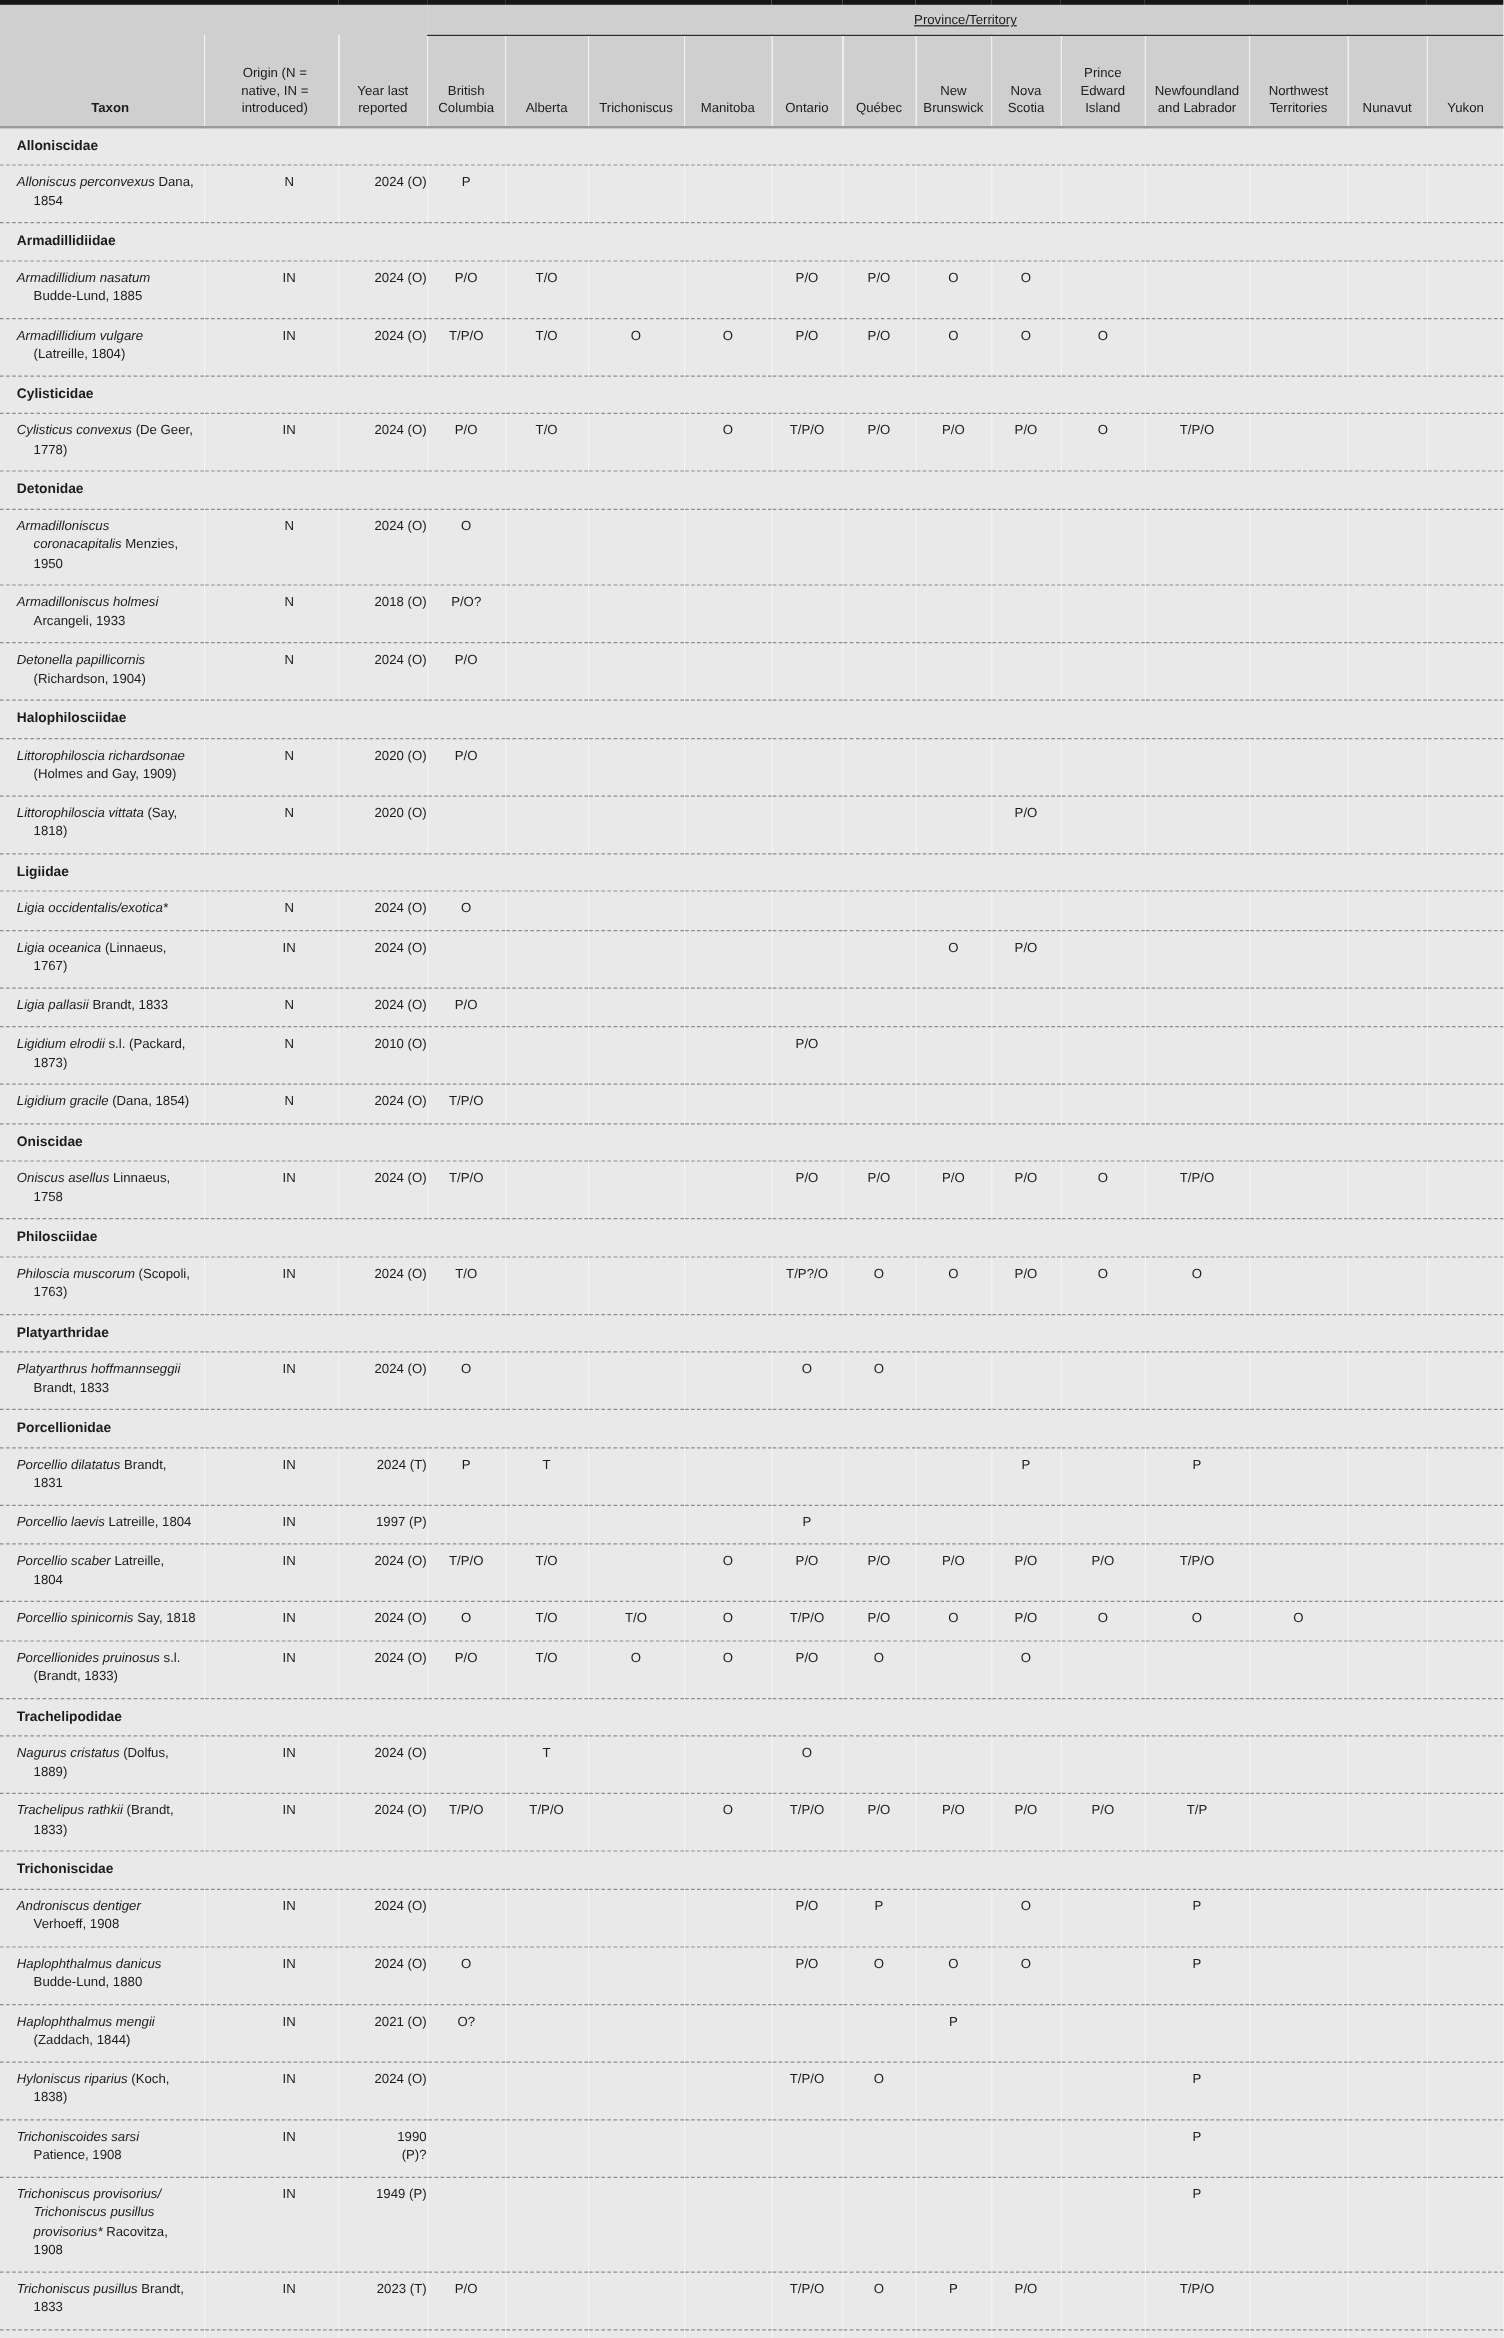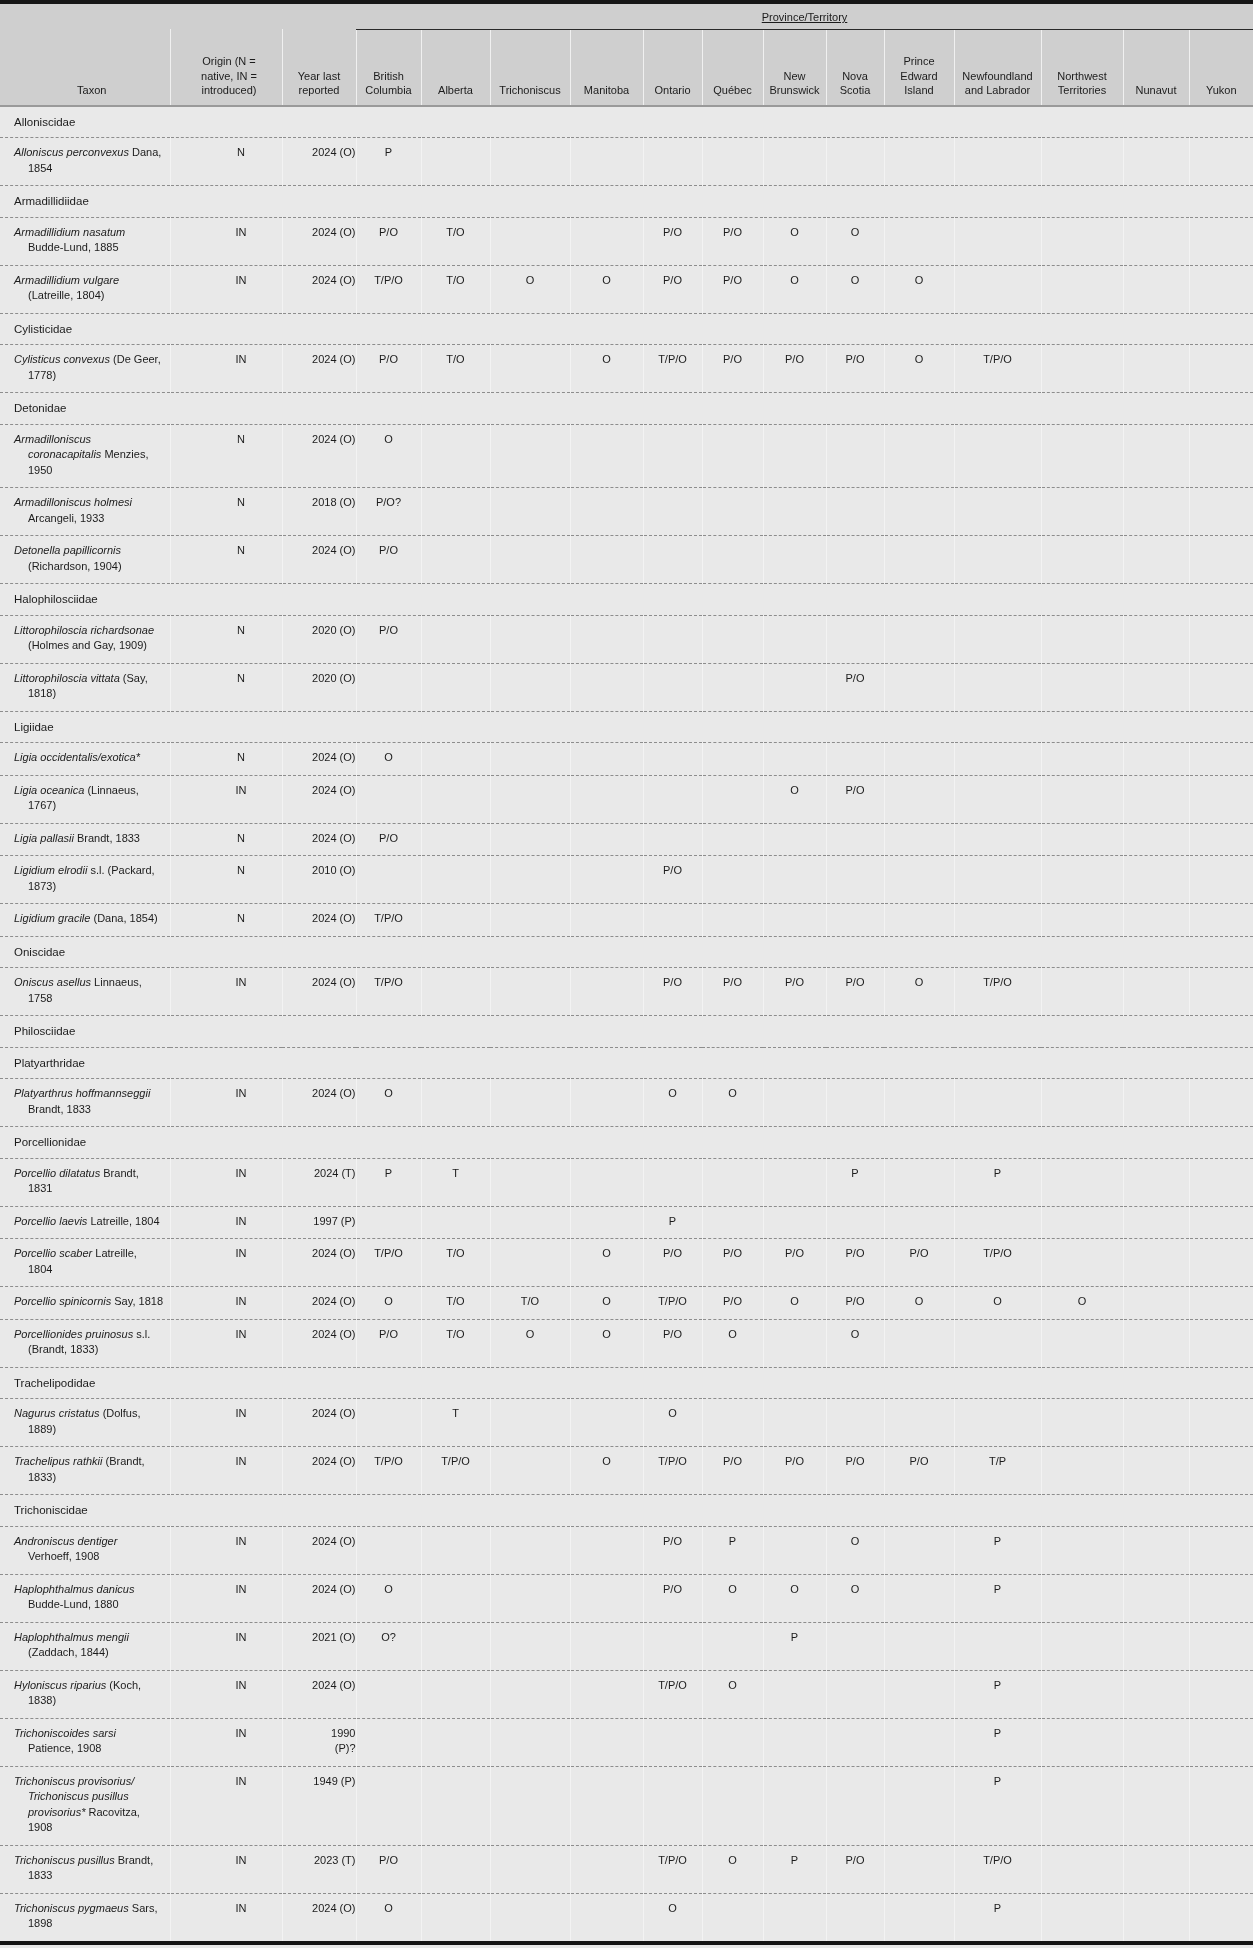--- a/index.html
+++ b/index.html
@@ -13,36 +13,36 @@
   thead tr.spanner-row th{border-top:4px solid #161616;}
   th,td{padding:0;vertical-align:top;font-weight:normal;overflow:hidden;}
   th{vertical-align:bottom;font-size:11px;line-height:14.5px;}
   th.spacer{background:#cfcfcf;}
   th.spanner{
     text-align:center;font-size:11px;padding:6px 0 4px 0;
     border-bottom:1.5px solid #2a2a2a;
     text-decoration:underline;
   }
   tr.colhead th{padding-bottom:7px;padding-top:3px;text-align:center;}
-  th.taxon-h{text-align:left;padding-left:14px;}
+  th.taxon-h{text-align:left;padding-left:14px;font-weight:bold;}
   th.origin-h{text-align:left;padding-left:6px;}
   th.origin-h span{display:inline-block;width:72px;margin-top:22px;}
   th.year-h span{display:inline-block;width:46px;}
   th.prov-h{padding-left:2px;padding-right:2px;}
   tr.colhead{border-bottom:2px solid #9a9a9a;}
 
   tbody td{font-size:11px;line-height:15.5px;}
   tbody tr{border-top:1px dashed #8d8d8d;}
   tbody tr:first-child{border-top:none;}
   tbody tr:last-child{border-bottom:4px solid #161616;}
   td.taxon{
     padding:7px 6px 9px 28px;text-indent:-14px;text-align:left;
   }
   td.fam{
-    padding:8px 6px 7px 14px;font-weight:normal;font-size:11.5px;
+    padding:8px 6px 7px 14px;font-weight:bold;font-size:11.5px;
   }
   td.origin{text-align:center;padding:7px 0 9px 30px;}
   td.year{text-align:right;padding:7px 0 9px 0;white-space:pre-line;}
   td.val{text-align:center;padding:7px 0 9px 0;}
   td.val,td.origin,td.year{border-left:1px solid rgba(255,255,255,0.45);}
   th.prov-h,th.year-h,th.origin-h{border-left:1px solid rgba(255,255,255,0.35);}
   i{font-style:italic;}
 </style>
 </head>
 <body>
@@ -380,20 +380,38 @@
           <td class="val">O</td>
           <td class="val">T/P/O</td>
           <td class="val"></td>
           <td class="val"></td>
           <td class="val"></td>
         </tr>
         <tr>
           <td colspan="16" class="fam">Philosciidae</td>
         </tr>
         <tr>
+          <td class="taxon"><i>Philoscia muscorum</i> (Scopoli, 1763)</td>
+          <td class="origin">IN</td>
+          <td class="year">2024 (O)</td>
+          <td class="val">T/O</td>
+          <td class="val"></td>
+          <td class="val"></td>
+          <td class="val"></td>
+          <td class="val">T/P?/O</td>
+          <td class="val">O</td>
+          <td class="val">O</td>
+          <td class="val">P/O</td>
+          <td class="val">O</td>
+          <td class="val">O</td>
+          <td class="val"></td>
+          <td class="val"></td>
+          <td class="val"></td>
+        </tr>
+        <tr>
           <td colspan="16" class="fam">Platyarthridae</td>
         </tr>
         <tr>
           <td class="taxon"><i>Platyarthrus hoffmannseggii</i> Brandt, 1833</td>
           <td class="origin">IN</td>
           <td class="year">2024 (O)</td>
           <td class="val">O</td>
           <td class="val"></td>
           <td class="val"></td>
           <td class="val"></td>

